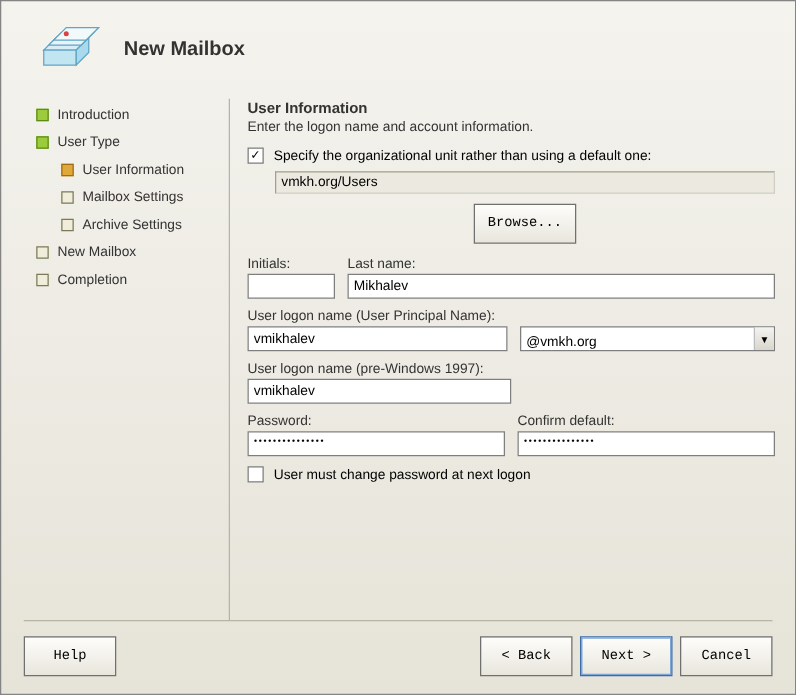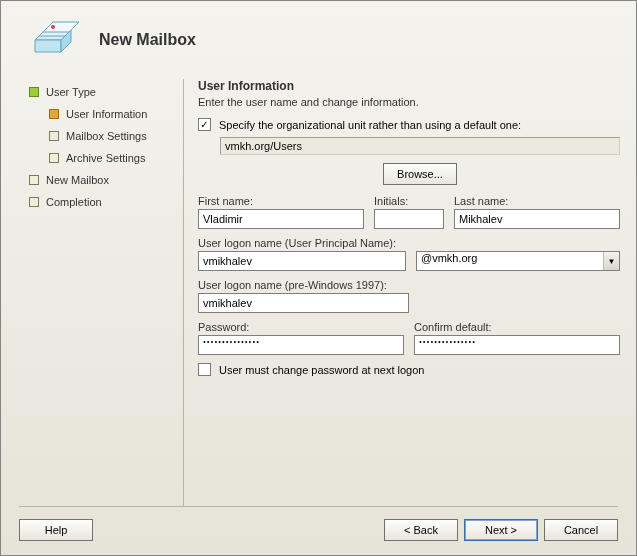--- a/index.html
+++ b/index.html
@@ -96,42 +96,42 @@
     padding: 2px 4px;
     font-family: inherit;
     font-size: 11px;
     width: 100%;
   }
   .text-input.readonly {
     background: #eceae0;
     border-color: #a0a090 #d0cfc4 #d0cfc4 #a0a090;
   }
   .btn {
-    height: 22px;
+    height: 32px;
     min-width: 74px;
     border: 1px solid #707070;
     background: linear-gradient(#fdfdfb, #e8e6dc);
-    font-family: Liberation Sans, sans-serif;
+    font-family: Liberation Mono, monospace;
     font-size: 11px;
     cursor: pointer;
     padding: 0 10px;
   }
   .btn.default {
     border: 1px solid #3d6aa8;
     box-shadow: 0 0 0 1px #7ea7d8 inset;
   }
   .cols { display: flex; gap: 10px; margin-bottom: 8px; }
   .col { display: flex; flex-direction: column; flex: 1; }
   .col.initials { flex: 0 0 70px; }
   .group { margin-bottom: 8px; }
   .dropdown {
     border: 1px solid #7e7e7e;
     background: #fff;
     height: 20px;
-    display: flex; align-items: flex-start;
+    display: flex; align-items: flex-end;
     padding: 0 0 0 4px;
     justify-content: space-between;
     gap: 16px;
   }
   .dropdown-arrow {
     width: 16px; height: 18px;
     border-left: 1px solid #bdbdbd;
     background: linear-gradient(#f3f3f0, #d9d7cc);
     display: flex; align-items: center; justify-content: center;
     font-size: 8px;
@@ -166,20 +166,24 @@
         </g>
       </svg>
     </div>
     <div class="header-title">New Mailbox</div>
   </div>
 
   <div class="body">
     <div class="sidebar">
       <div class="nav-item">
         <span class="nav-bullet done"></span>
+        <span class="nav-label">Introduction</span>
+      </div>
+      <div class="nav-item">
+        <span class="nav-bullet done"></span>
         <span class="nav-label">User Type</span>
       </div>
       <div class="nav-item indent">
         <span class="nav-bullet active"></span>
         <span class="nav-label">User Information</span>
       </div>
       <div class="nav-item indent">
         <span class="nav-bullet"></span>
         <span class="nav-label">Mailbox Settings</span>
       </div>
@@ -194,36 +198,32 @@
       <div class="nav-item">
         <span class="nav-bullet"></span>
         <span class="nav-label">Completion</span>
       </div>
     </div>
 
     <div class="separator"></div>
 
     <div class="content">
       <div class="section-title">User Information</div>
-      <div class="section-sub">Enter the user name and change information.</div>
+      <div class="section-sub">Enter the logon name and account information.</div>
 
       <div class="row">
         <span class="check">✓</span>
         <span>Specify the organizational unit rather than using a default one:</span>
       </div>
       <div class="ou-row">
         <input class="text-input readonly" readonly="" style="flex: 1 1 0%;" value="vmkh.org/Users">
         <button class="btn">Browse...</button>
       </div>
 
       <div class="cols">
-        <div class="col">
-          <div class="field-label">First name:</div>
-          <input class="text-input" value="Vladimir" style="">
-        </div>
         <div class="col initials">
           <div class="field-label">Initials:</div>
           <input class="text-input" value="" style="">
         </div>
         <div class="col">
           <div class="field-label">Last name:</div>
           <input class="text-input" value="Mikhalev" style="">
         </div>
       </div>
 

